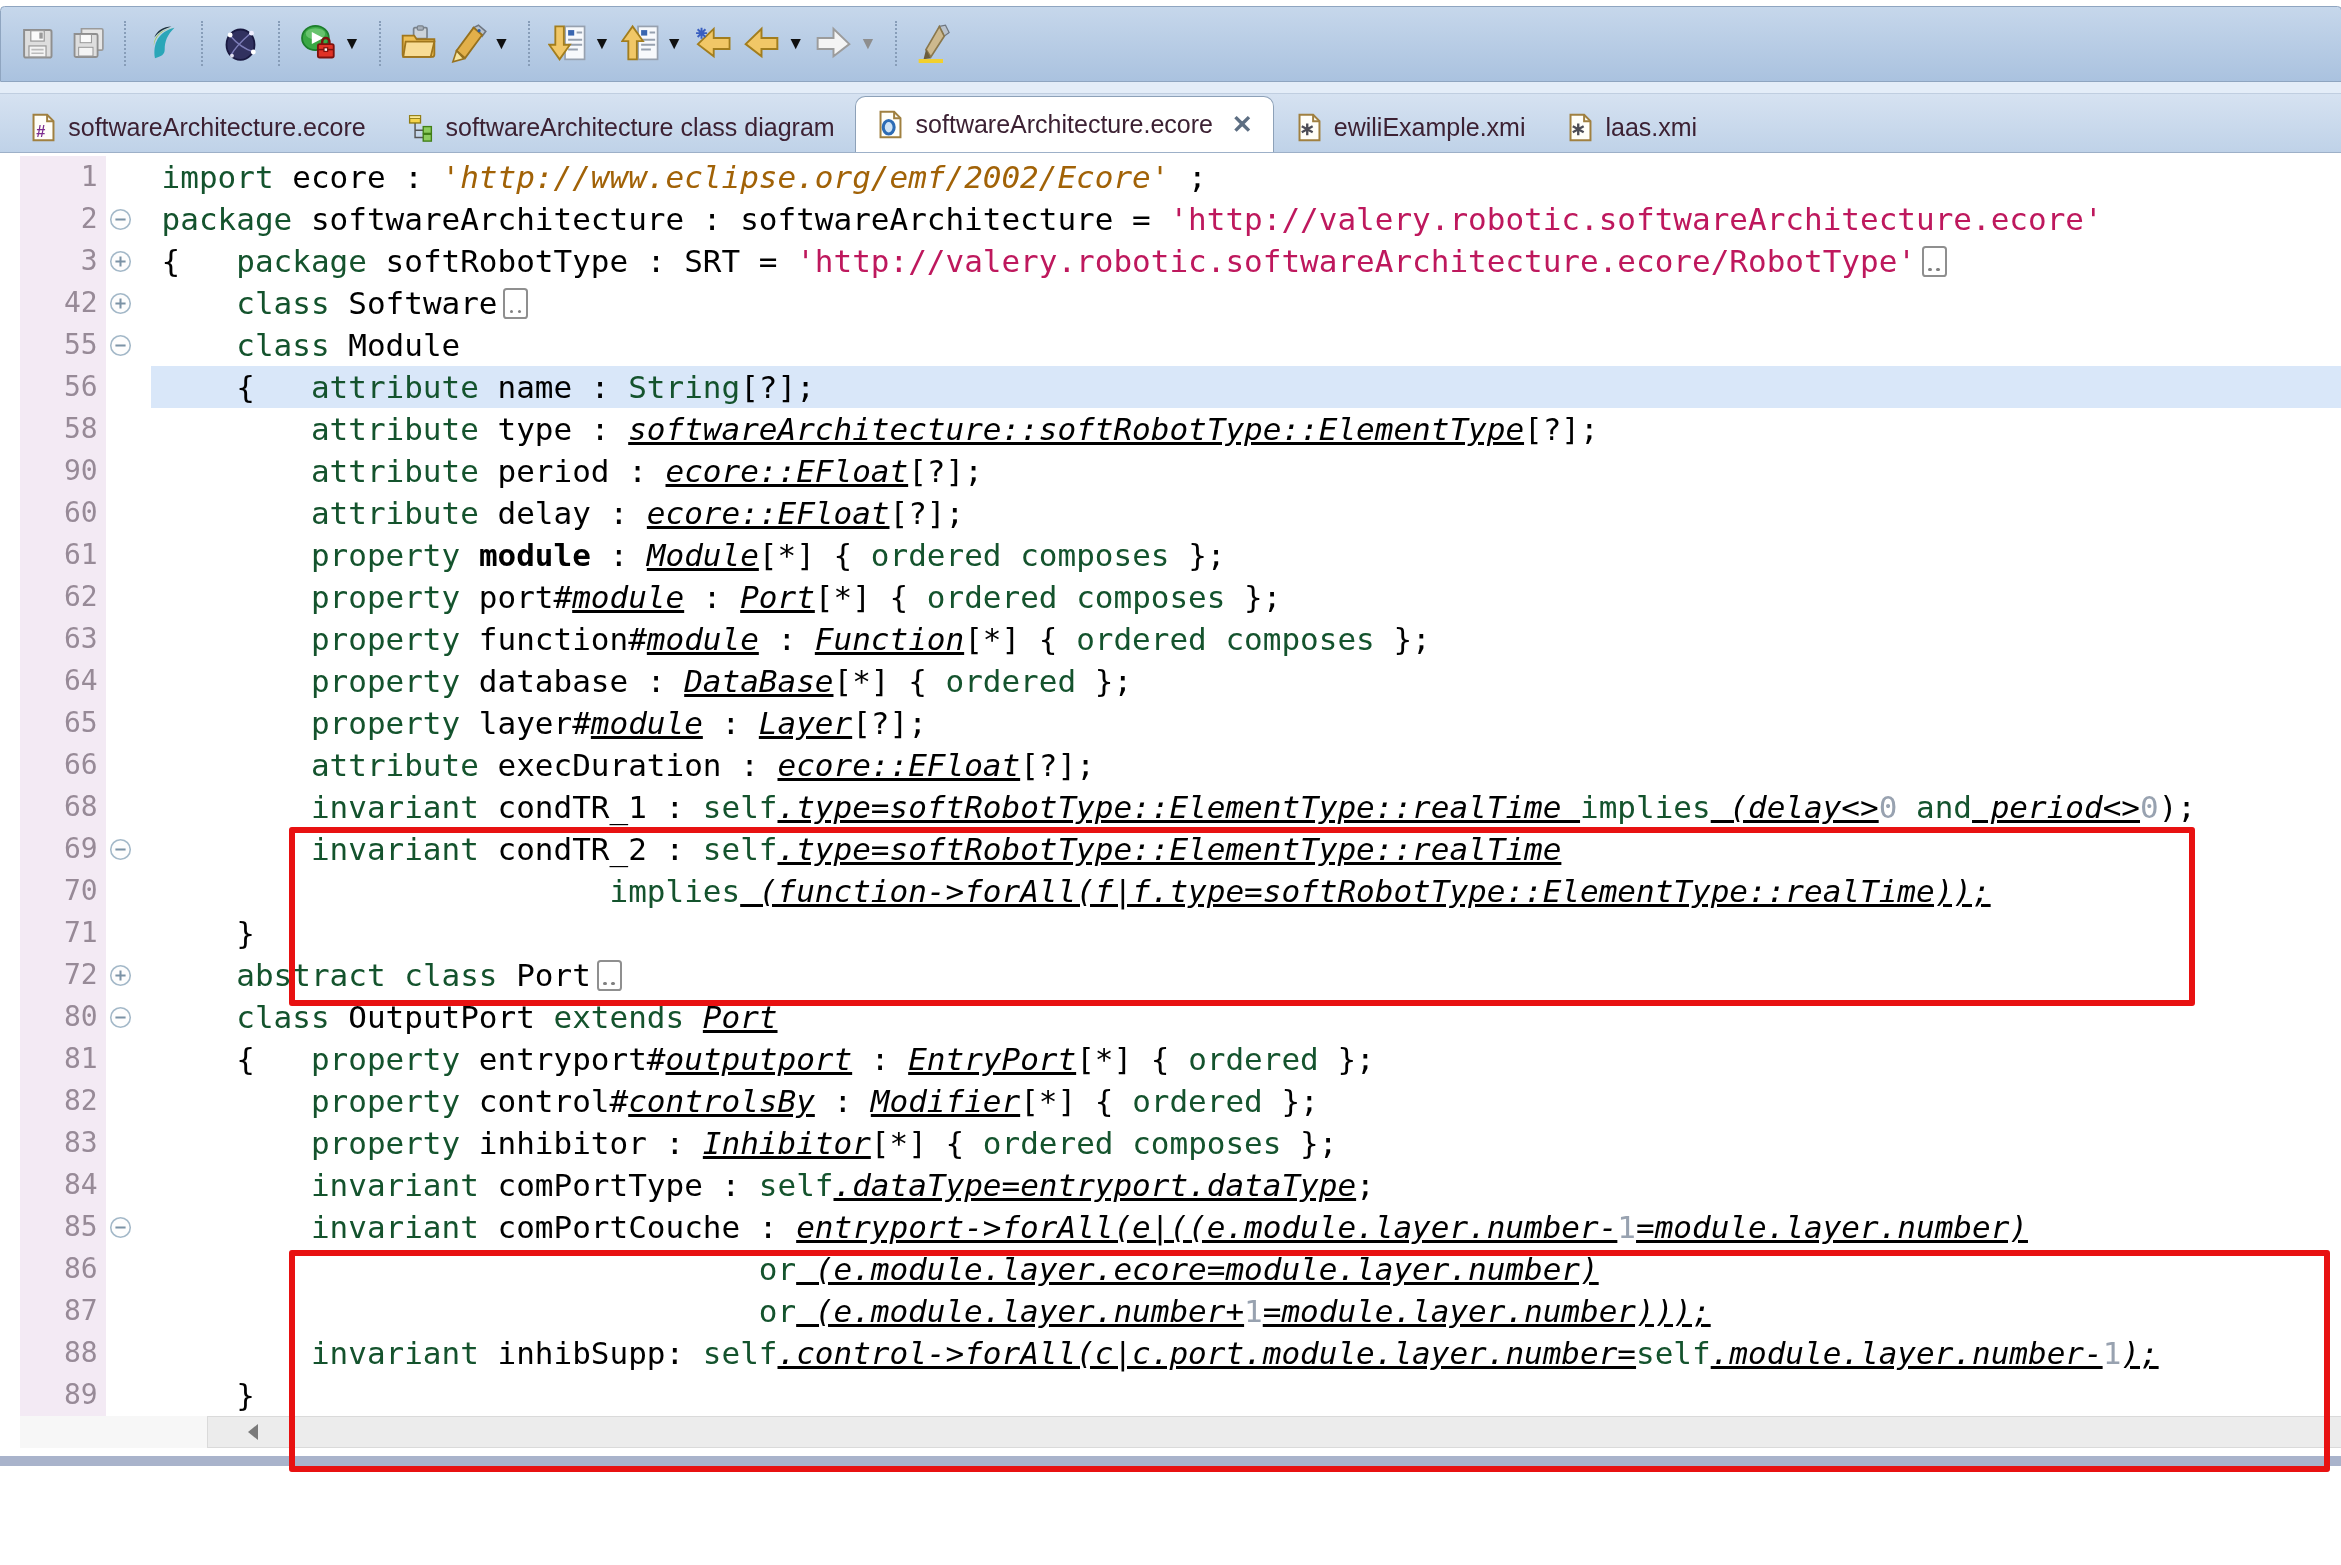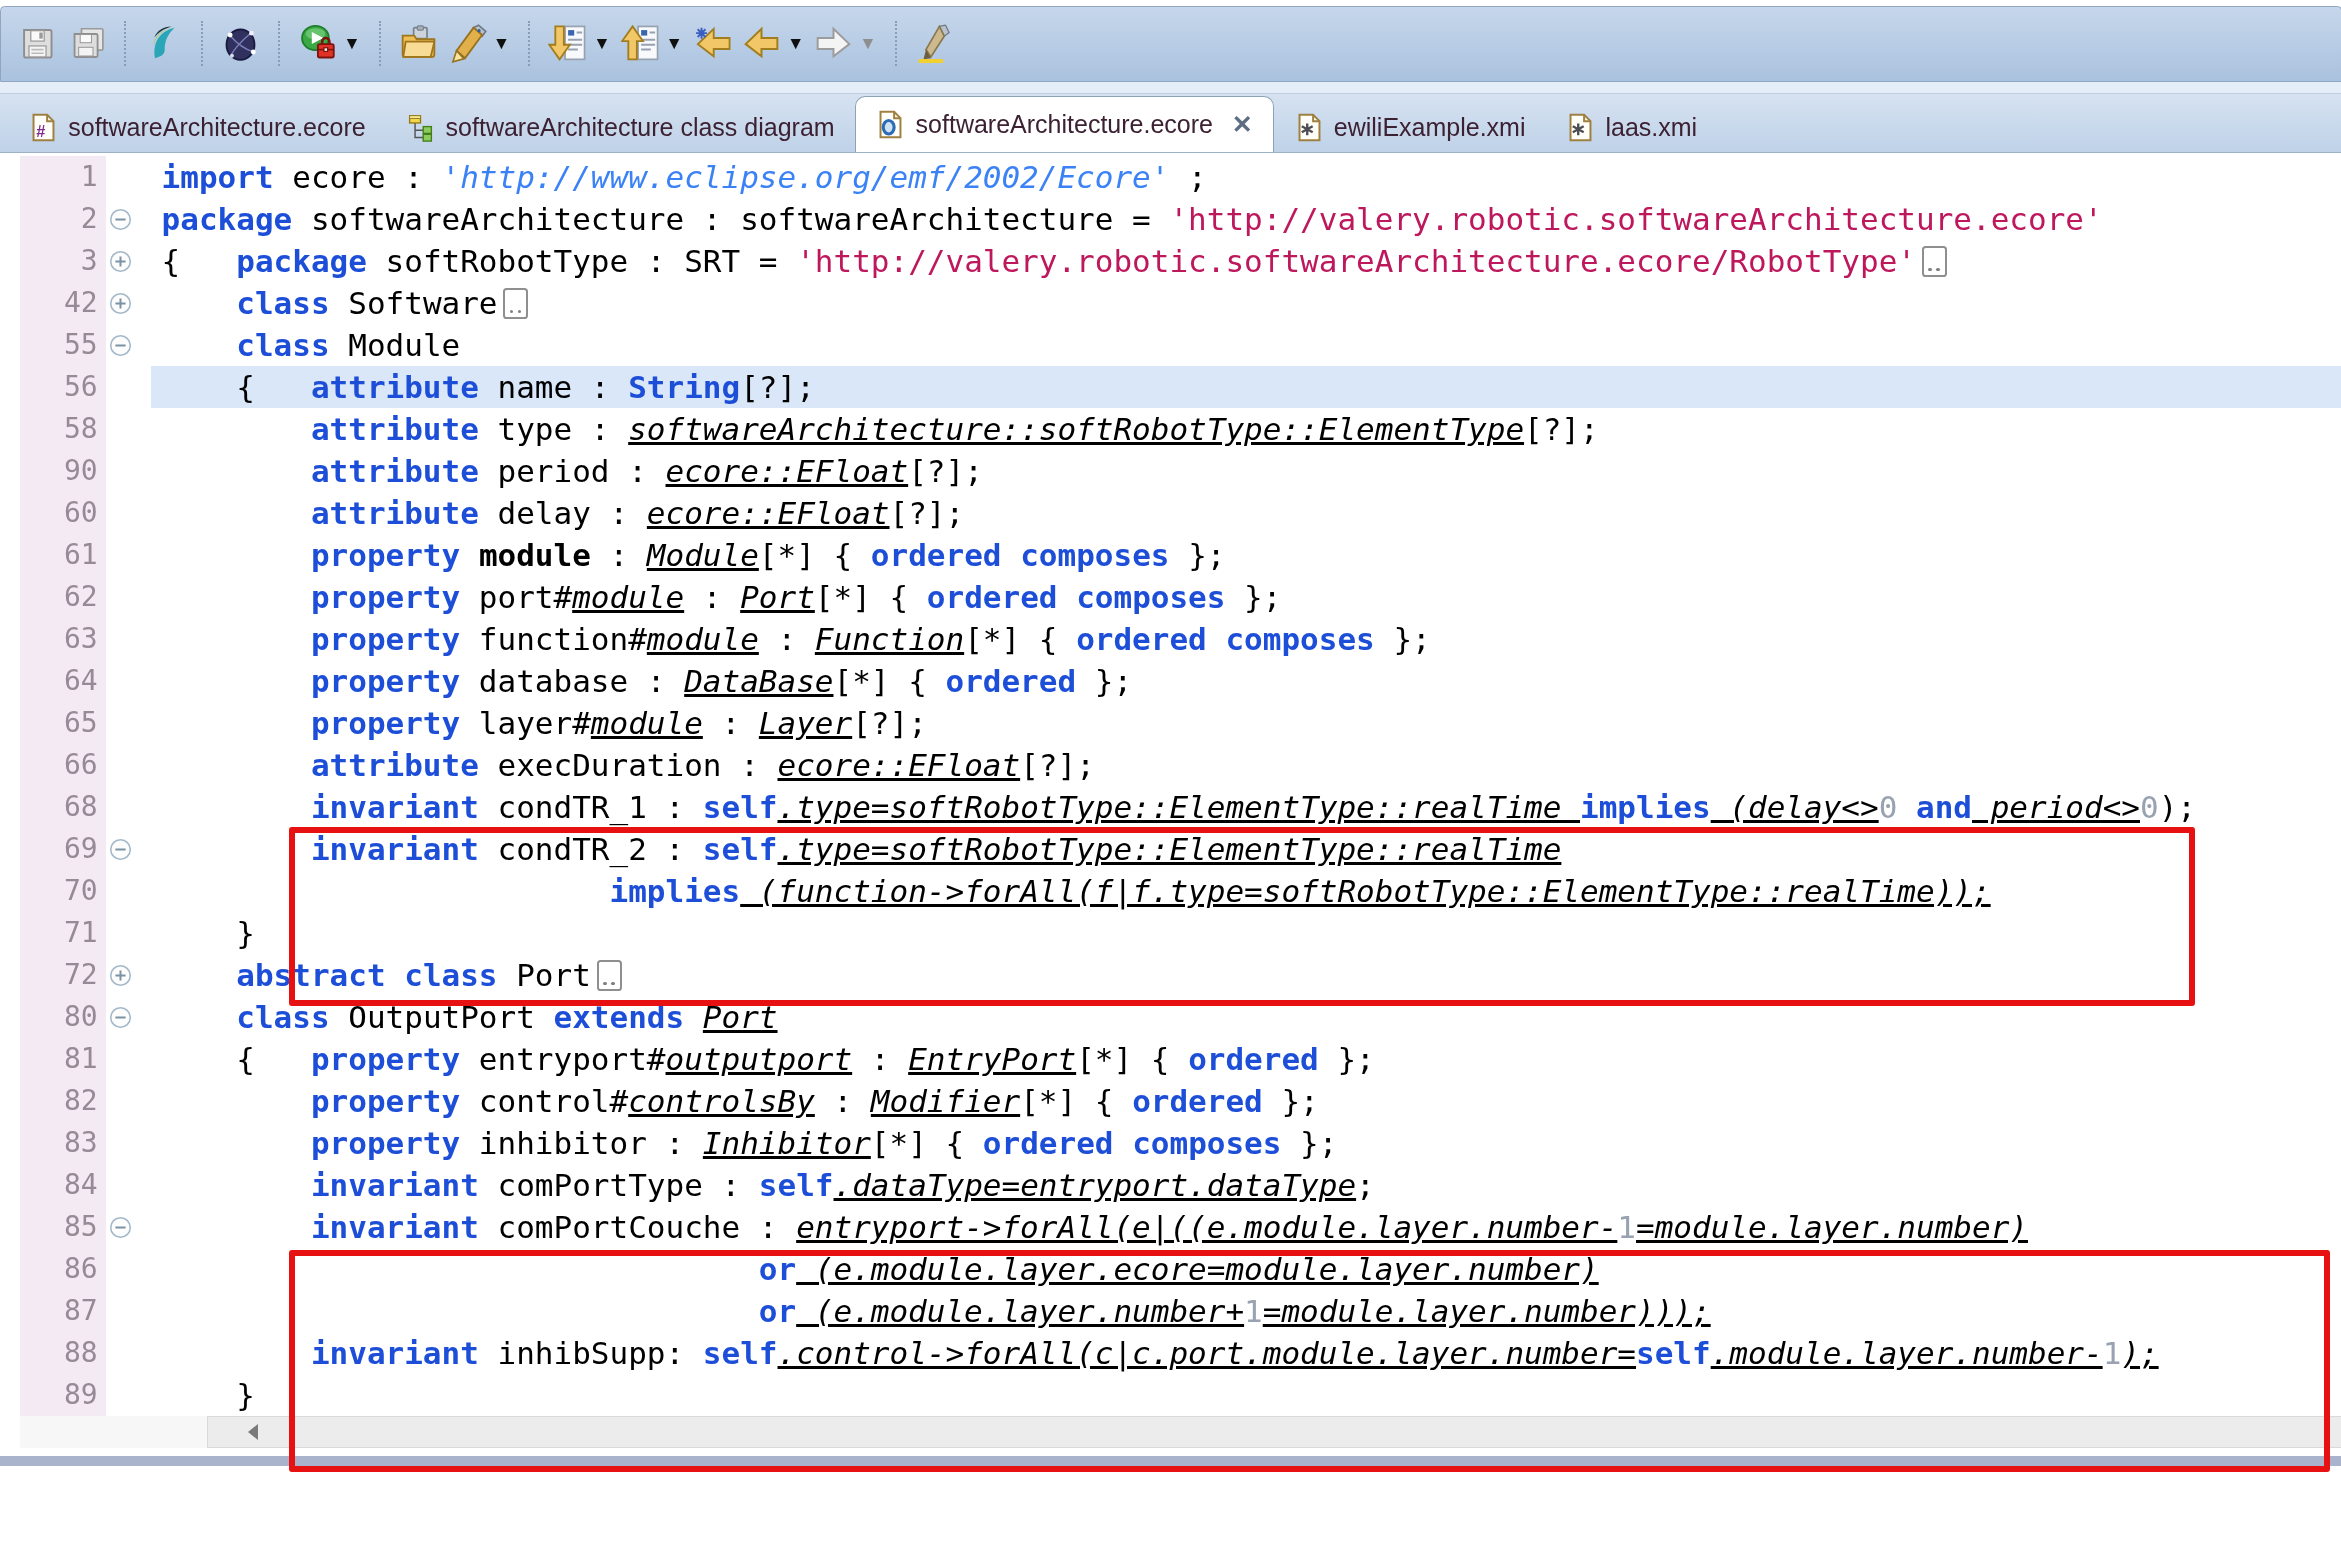--- a/index.html
+++ b/index.html
@@ -23,25 +23,25 @@
   .tab-close{font-size:25px;color:#5d6e82;margin-left:8.7px;font-weight:bold;line-height:1;}
 
   
   .editor{position:relative;background:#fff;padding:2.9px 0 0 20.4px;}
   .row{display:flex;height:42px;line-height:42px;font-family:"DejaVu Sans Mono",monospace;font-size:31px;}
   .lnum{width:86px;background:#f3eaf4;color:#978a97;text-align:right;padding-right:8.7px;font-size:28px;box-sizing:border-box;flex:none;}
   .fold{width:45px;flex:none;display:flex;align-items:center;justify-content:flex-start;padding-left:1.5px;box-sizing:border-box;}
   .fold svg{width:25px;height:25px;display:block;}
   .code{flex:1;white-space:pre;color:#000;padding-left:10.2px;}
   .row.hl .code{background:#d9e7f9;}
-  .tok-k{color:#1d4ed8;font-weight:bold;}
+  .tok-k{color:#14532d;font-weight:normal;}
   .tok-i{font-style:italic;text-decoration:underline;}
   .tok-pb{font-weight:bold;}
   .tok-s{color:#be185d;}
-  .tok-si{color:#3b82f6;font-style:italic;}
+  .tok-si{color:#a16207;font-style:italic;}
   .tok-n{color:#98a2b0;}
   .foldbox{display:inline-block;width:25px;height:31px;border:2.2px solid #8f8f8f;border-radius:3.6px;vertical-align:-4.4px;margin-left:5.8px;background:#fff;position:relative;box-sizing:border-box;}
   .foldbox i{position:absolute;bottom:3.6px;left:4.4px;width:3.6px;height:3.6px;background:#808080;border-radius:50%;box-shadow:8px 0 0 #808080;}
   .ann{position:absolute;border:6.6px solid #e81111;border-radius:2.9px;pointer-events:none;box-sizing:border-box;}
 
   
   .scrollrow{height:32px;display:flex;margin-left:20.4px;background:#f7f7f7;}
   .scroll-spacer{width:187px;background:#f7f7f7;}
   .scroll-track{flex:1;background:#ececec;border:0.7px solid #dadada;display:flex;align-items:center;}
   .arrow-left{width:0;height:0;border:8px solid transparent;border-right:10.2px solid #7a7a7a;margin-left:32px;}

